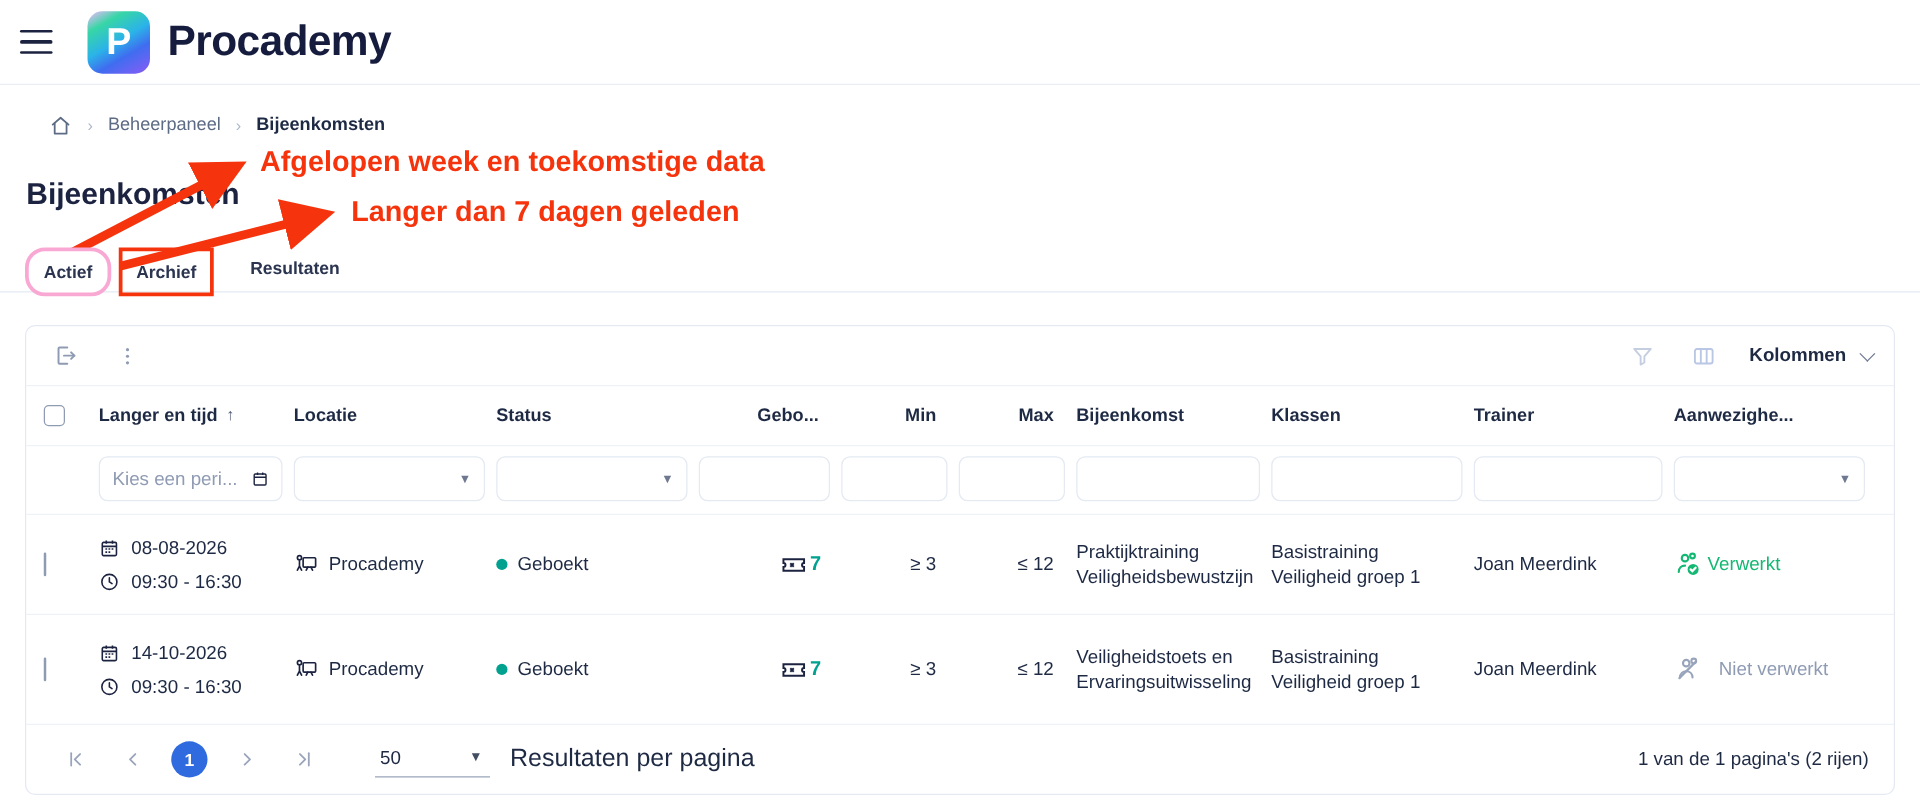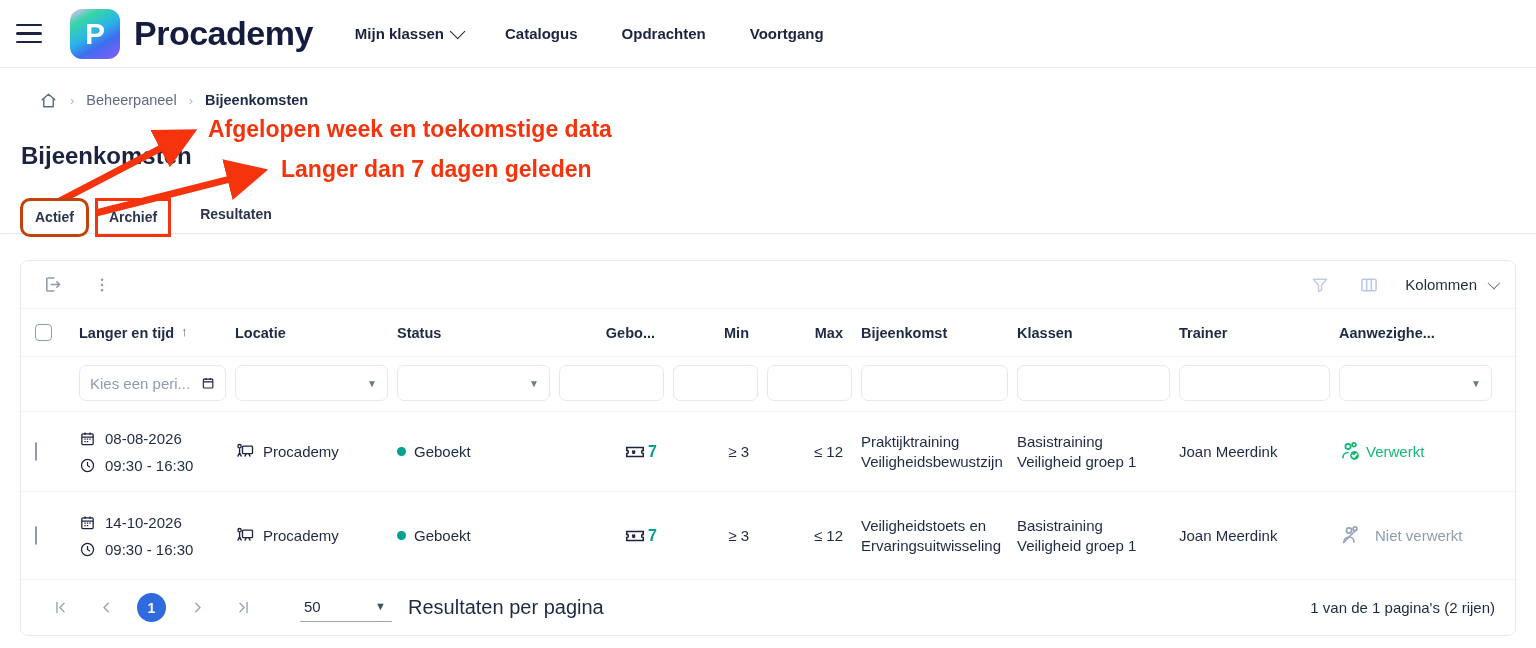--- a/index.html
+++ b/index.html
@@ -29,32 +29,32 @@
 
   
   .hero { position:relative; height:124px; }
   .page-title { position:absolute; left:21px; top:32px; font-size:24px; font-weight:800; color:#1c2340; }
   .anno-note { position:absolute; color:#f5340d; font-weight:700; font-size:23px; white-space:nowrap; }
   .anno-note-1 { left:208px; top:6px; }
   .anno-note-2 { left:281px; top:46px; }
   .anno-arrows { position:absolute; inset:0; width:100%; height:100%; pointer-events:none; }
   .tabs { position:absolute; left:0; right:0; bottom:0; display:flex; align-items:flex-end; padding-left:20px; border-bottom:1px solid #e4e9f2; }
   .tab { padding:9px 15px 11px; font-size:14px; font-weight:600; color:#2b3550; cursor:pointer; white-space:nowrap; }
-  .anno-box-blue { border:3px solid #c2410c; border-radius:10px; margin-bottom:-4px; background:#fff; }
+  .anno-box-blue { border:3px solid #f9a8d4; border-radius:16px; margin-bottom:-4px; background:#fff; }
   .anno-box-blue .tab { padding:8px 12px 9px; }
   .anno-box-red { border:3px solid #f5340d; margin:0 6px -4px 6px; }
   .anno-box-red .tab { padding:8px 11px 9px; }
 
   
   .card { margin:26px 20px 0; border:1px solid #e4e9f2; border-radius:8px; background:#fff; }
   .toolbar { height:48px; display:flex; align-items:center; padding:0 18px; border-bottom:1px solid #eef1f7; }
   .toolbar-left { display:flex; align-items:center; gap:24px; }
   .toolbar-right { margin-left:auto; display:flex; align-items:center; gap:26px; }
   .kolommen { display:flex; align-items:center; gap:9px; cursor:pointer; }
-  .kolommen-label { font-size:15px; font-weight:400; color:#1e2a44;padding-left:17px; }
+  .kolommen-label { font-size:15px; font-weight:700; color:#1e2a44;padding-left:17px; }
 
   .grid { display:grid; grid-template-columns:44px 156px 162px 162px 114px 94px 94px 156px 162px 160px 1fr; padding:0 14px; align-items:center; }
   .thead { height:48px; border-bottom:1px solid #eef1f7; }
   .th { font-size:14.5px; font-weight:700; color:#1e2a44; display:flex; align-items:center; cursor:pointer; }
   .th.num { justify-content:flex-end; padding-right:18px; }
   .sort-arrow { font-size:13px; color:#55607a; margin-left:7px; font-weight:400; transform:translateY(-1px); }
 
   .filter-row { padding-top:8px; padding-bottom:10px; }
   .f-cell { padding-right:9px; }
   .f-input, .f-select, .f-date { height:36px; width:100%; border:1px solid #e4e9f2; border-radius:7px; background:#fff; display:flex; align-items:center; padding:0 10px; }
@@ -98,35 +98,20 @@
       <span></span>
       <span></span>
       <span></span>
     </div>
   <div class="logo">
     <div class="logo-mark">
         <b>P</b>
       </div>
     <div class="brand">Procademy</div>
   </div>
-  <div class="nav">
-    <div class="nav-item">
-        <span>Mijn klassen</span>
-        <span class="chev"></span>
-      </div>
-    <div class="nav-item">
-        <span>Catalogus</span>
-      </div>
-    <div class="nav-item">
-        <span>Opdrachten</span>
-      </div>
-    <div class="nav-item">
-        <span>Voortgang</span>
-      </div>
-  </div>
 </div>
 
 <div class="breadcrumb">
   <span class="icon-btn" style="width:20px;height:20px;">
     <svg width="19" height="19" viewBox="0 0 24 24" fill="none" stroke="#5d6b85" stroke-width="1.8" stroke-linecap="round" stroke-linejoin="round">
         <path d="M4 11l8-7 8 7"></path>
         <path d="M6 9.5V20h12V9.5"></path>
       </svg>
   </span>
   <span class="crumb-sep">›</span>

